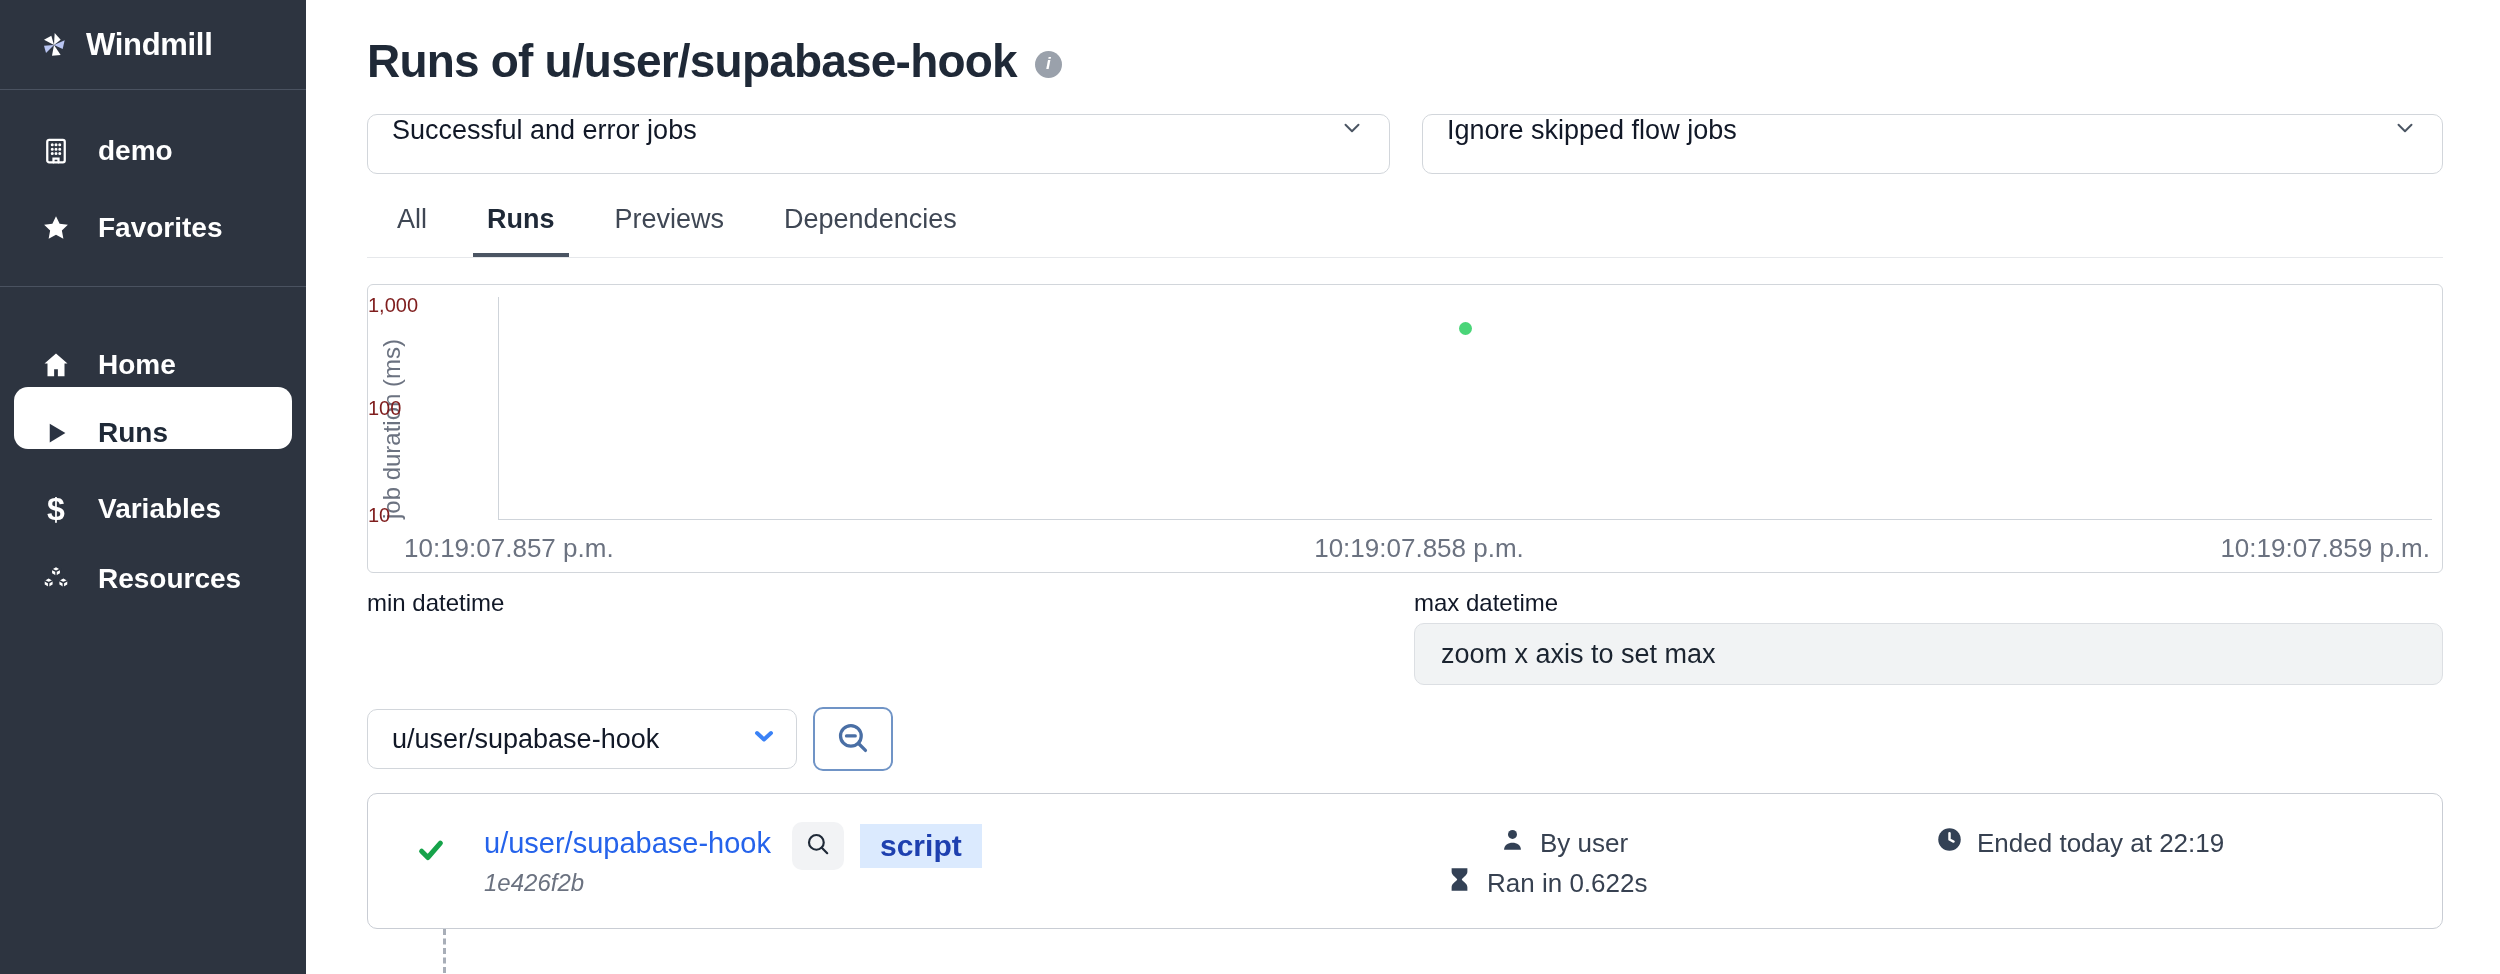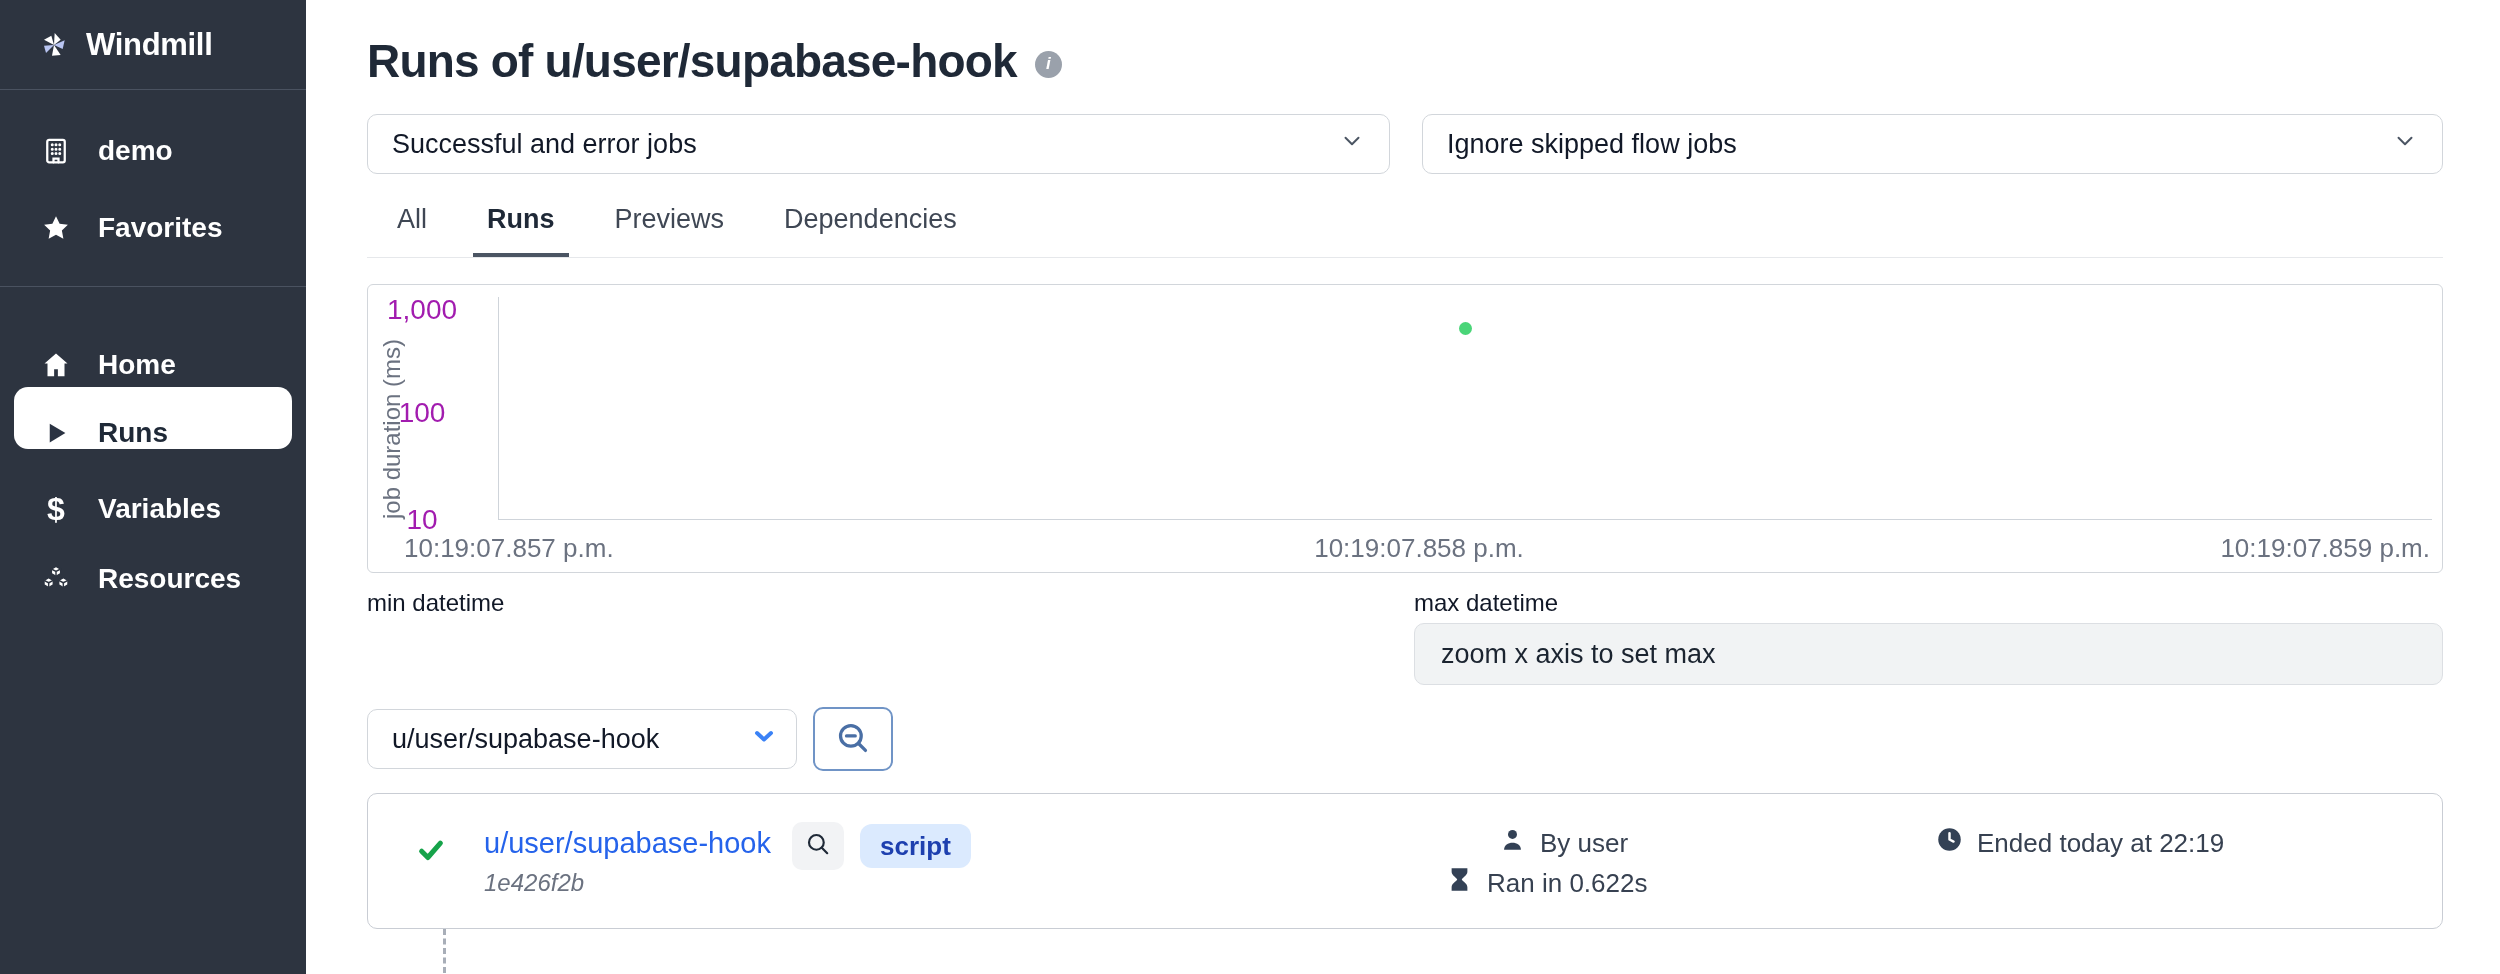--- a/index.html
+++ b/index.html
@@ -23,30 +23,30 @@
   .sicon { width:32px; height:32px; display:flex; align-items:center; justify-content:center; flex:0 0 32px; }
   .dollar-glyph { font-size:32px; font-weight:700; color:#fff; line-height:1; }
 
   
   .main { flex:1; padding:0 57px 0 61px; position:relative; }
   .title-row { margin-top:34px; display:flex; align-items:center; gap:18px; }
   .page-title { font-size:46px; font-weight:800; color:#1f2937; letter-spacing:-0.8px; }
   .info-badge { width:27px; height:27px; border-radius:50%; background:#9aa1ab; color:#fff; font-size:17px; font-weight:700; display:flex; align-items:center; justify-content:center; margin-top:6px; font-style:italic; }
 
   .filters-row { margin-top:26px; display:grid; grid-template-columns:1023px 1021px; column-gap:32px; }
-  .select-box { height:60px; border:1px solid #d2d6db; border-radius:10px; display:flex; align-items:center; justify-content:space-between; padding:0 24px; font-size:27px; color:#111827; background:#fff; cursor:pointer; }
+  .select-box { height:60px; border:1px solid #d2d6db; border-radius:10px; display:flex; align-items:flex-start; justify-content:space-between; padding:0 24px; font-size:27px; color:#111827; background:#fff; cursor:pointer; }
 
   .tabs-row { margin-top:30px; border-bottom:1px solid #e6e8eb; display:flex; gap:32px; padding-left:16px; }
   .tab { font-size:27px; color:#3f4754; padding:0 14px 18px 14px; cursor:pointer; border-bottom:4px solid transparent;text-align:center; }
   .tab.active { font-weight:700; color:#1f2937; border-bottom-color:#4b5563; }
 
   
   .chart-panel { margin-top:26px; height:289px; border:1px solid #d2d6db; border-radius:6px; position:relative; background:#fff; }
   .y-axis-label { position:absolute; left:24px; top:50%; transform:translate(-50%,-50%) rotate(-90deg); transform-origin:center; font-size:24px; color:#6b7280; white-space:nowrap; }
-  .ytick { position:absolute; width:108px; text-align:center; font-size:28px; color:#a21caf; }
+  .ytick { position:absolute; width:108px; text-align:left; font-size:20px; color:#7f1d1d; }
   .chart-plot { position:absolute; left:130px; top:12px; right:10px; bottom:52px; border-left:1px solid #cfd4da; border-bottom:1px solid #cfd4da; }
   .chart-dot { position:absolute; width:13px; height:13px; border-radius:50%; }
   .xtick { position:absolute; bottom:8px; font-size:26px; color:#6b7280; white-space:nowrap; }
   .xtick.left { left:36px; }
   .xtick.center { left:50%; transform:translateX(-50%); margin-left:14px; }
   .xtick.right { right:12px; }
 
   
   .dt-row { margin-top:16px; display:grid; grid-template-columns:1031px 1029px; column-gap:16px; }
   .dt-label { font-size:24px; color:#111827; margin-bottom:6px; }
@@ -55,21 +55,21 @@
   
   .path-row { margin-top:22px; display:flex; align-items:center; gap:16px; }
   .path-select { width:430px; height:60px; border:1px solid #d2d6db; border-radius:10px; display:flex; align-items:center; justify-content:space-between; padding:0 18px 0 24px; font-size:27px; color:#111827; cursor:pointer; }
   .zoom-search-btn { width:80px; height:64px; border:2px solid #7094c6; border-radius:10px; background:#fff; display:flex; align-items:center; justify-content:center; cursor:pointer; }
 
   
   .run-card { margin-top:22px; height:136px; border:1px solid #c9cdd4; border-radius:10px; background:#fff; position:relative; }
   .run-check { position:absolute; left:48px; top:41px; }
   .run-link { position:absolute; left:116px; top:33px; font-size:29px; color:#2563eb; text-decoration:none; cursor:pointer; }
   .mini-search-btn { position:absolute; left:424px; top:28px; width:52px; height:48px; border-radius:10px; background:#f2f3f5; display:flex; align-items:center; justify-content:center; cursor:pointer; }
-  .kind-badge { position:absolute; left:492px; top:30px; height:44px; line-height:44px; padding:0 20px; border-radius:12px; background:#dbeafe; color:#1e40af; font-size:26px; font-weight:700; }
+  .kind-badge { position:absolute; left:492px; top:30px; height:44px; line-height:44px; padding:0 20px; border-radius:0; background:#dbeafe; color:#1e40af; font-size:30px; font-weight:700; }
   .run-id { position:absolute; left:116px; top:75px; font-size:24px; font-style:italic; color:#6b7280; }
   .meta { position:absolute; display:flex; align-items:center; gap:14px; font-size:26px; color:#374151; }
   .meta-by   { left:1131px; top:32px; }
   .meta-ran  { left:1078px; top:72px; }
   .meta-end  { left:1568px; top:32px; }
 
   .timeline-dash { margin-left:76px; height:44px; width:0; border-left:3px dashed #a8aeb8; }
 </style>
 </head>
 <body>

